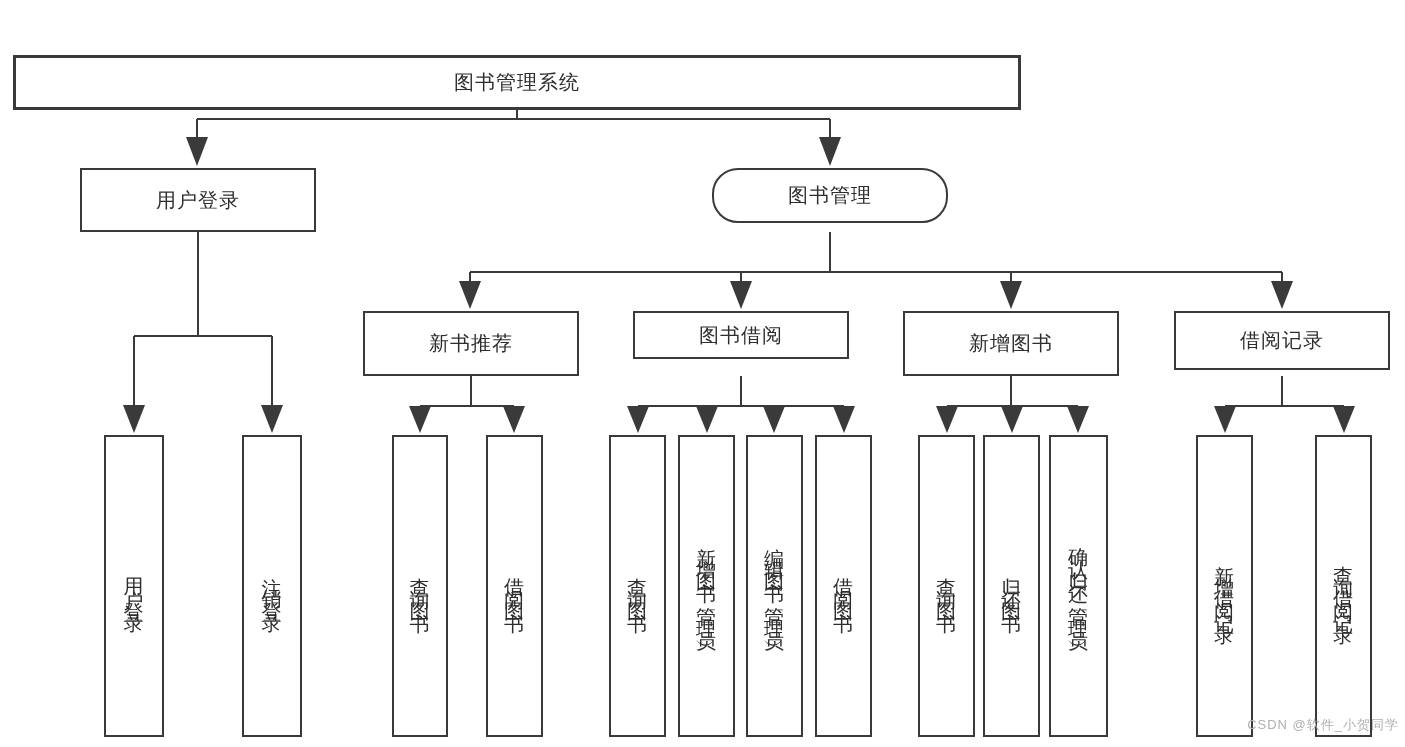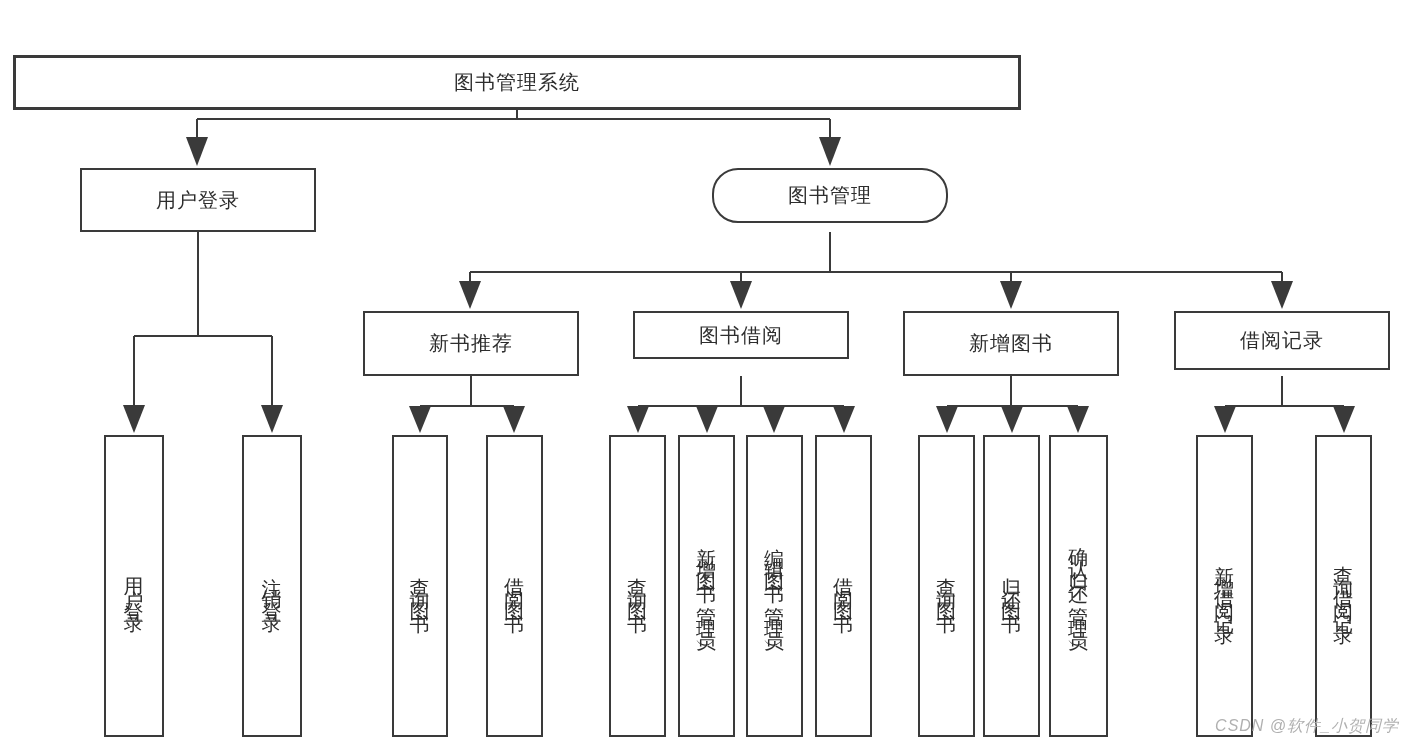--- a/index.html
+++ b/index.html
@@ -27,26 +27,25 @@
     writing-mode:vertical-rl;
     text-orientation:mixed;
     font-size:20px;
     letter-spacing:12px;
     white-space:nowrap;
     line-height:1;
   }
   .watermark{
     position:absolute;
     right:6px;top:716px;
-    font-size:16px;
+    font-size:13px;
     color:#b0b0b0;
     letter-spacing:1px;
     white-space:nowrap;
     z-index:5;
-    font-style:italic;
   }
 </style>
 </head>
 <body>
 
 <div class="stage">
 
   <svg class="wires" viewBox="0 0 1405 747" xmlns="http://www.w3.org/2000/svg">
     <g>
       <path d="M517 70 V119 M197 119 H830 M197 119 V137 M830 119 V137"></path>

